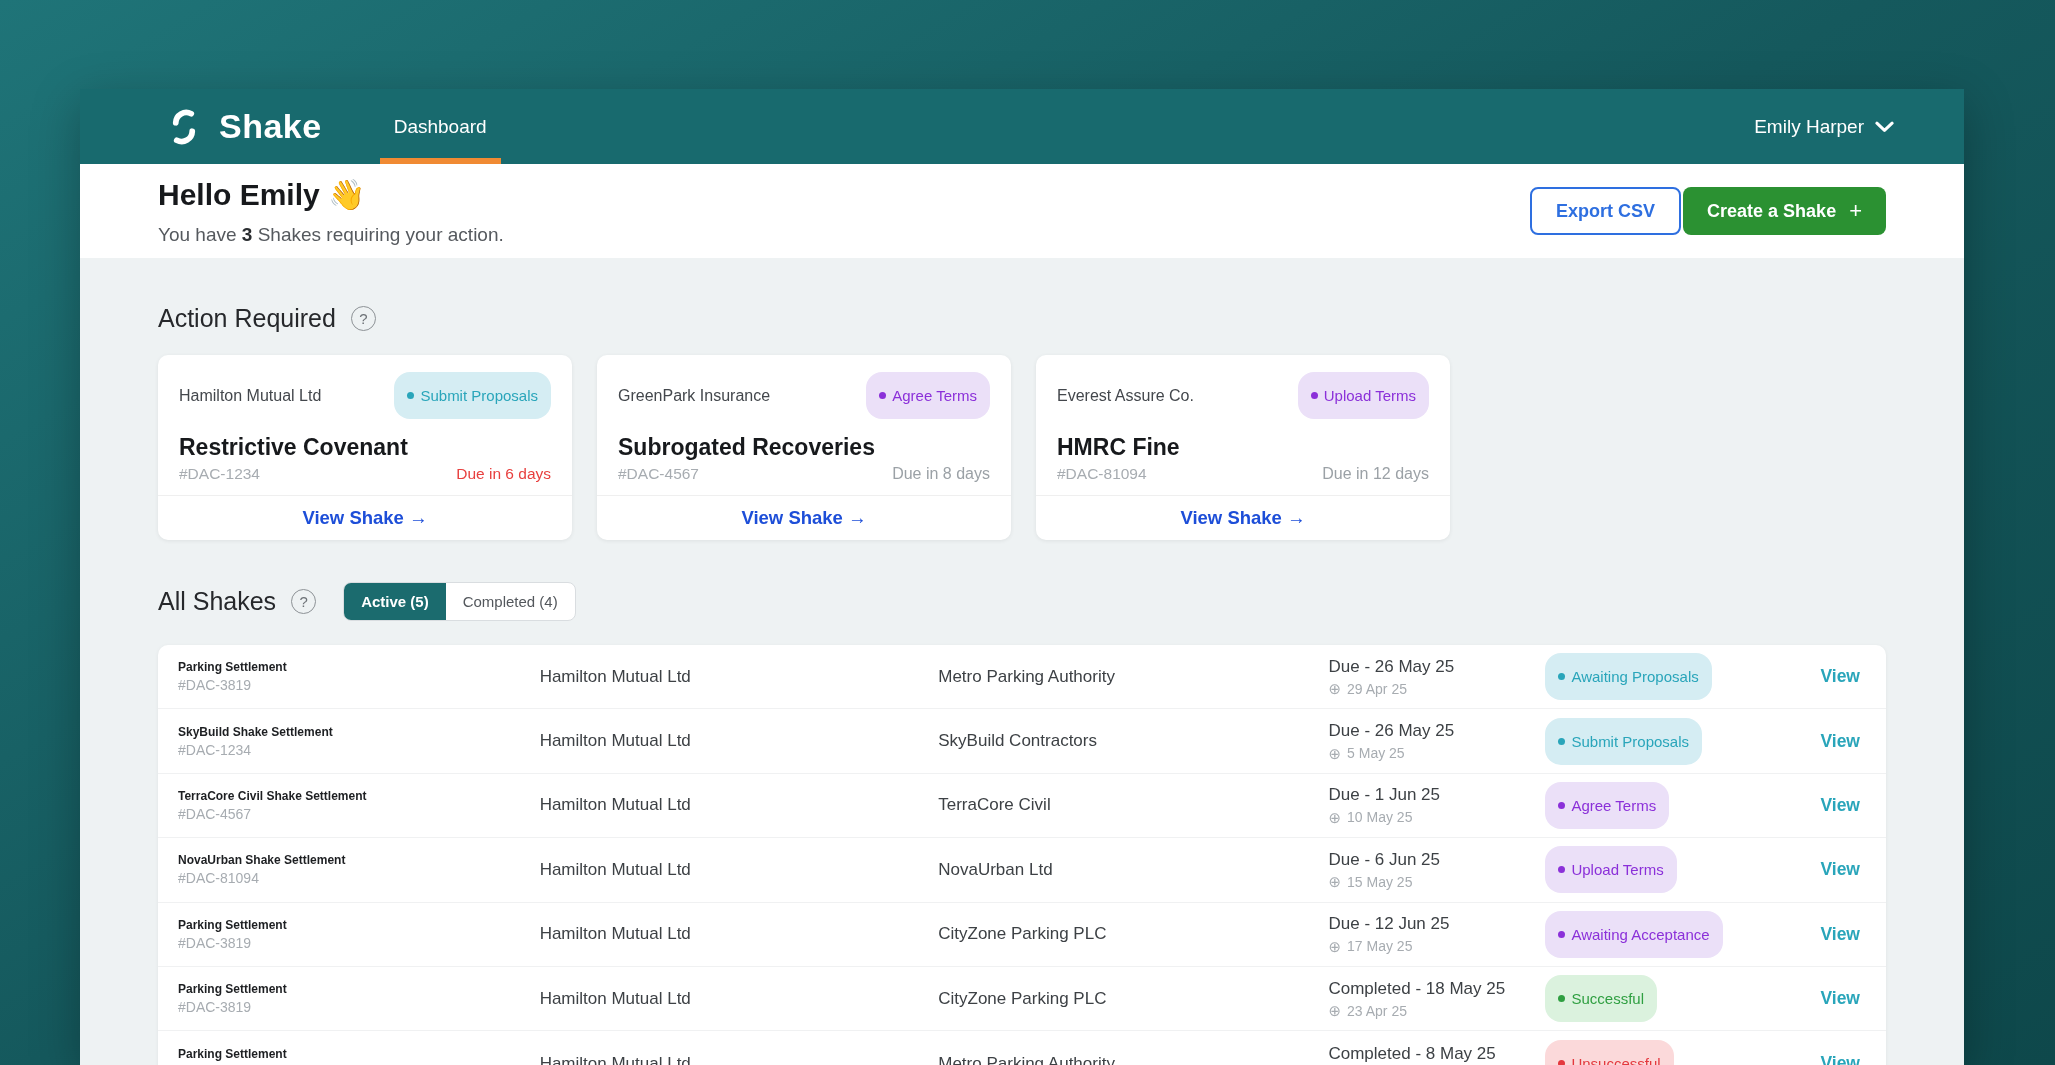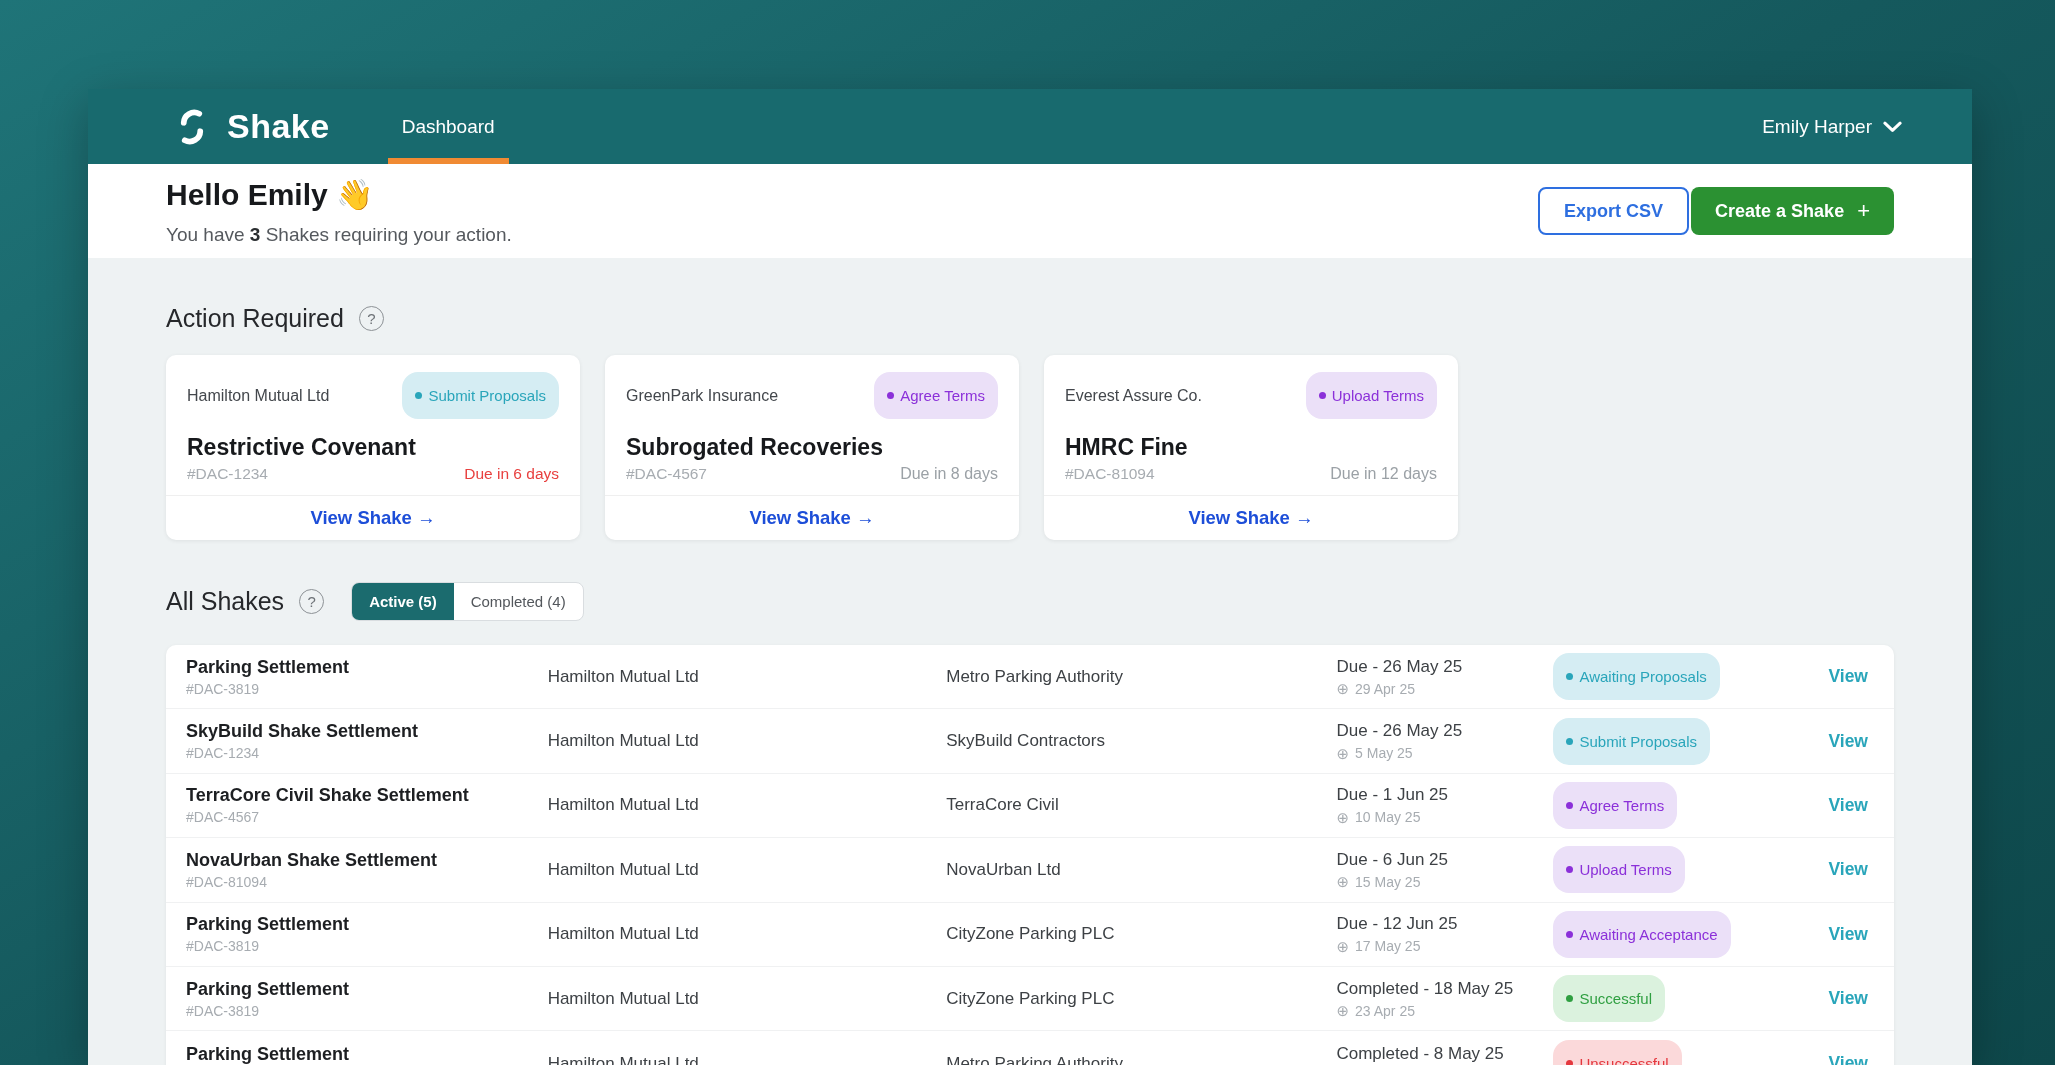--- a/index.html
+++ b/index.html
@@ -1,19 +1,19 @@
 <!DOCTYPE html>
 <html><head>
 <meta charset="utf-8">
 <style>
   * { margin:0; padding:0; box-sizing:border-box; }
   body { font-family:"Liberation Sans","DejaVu Sans",sans-serif; }
   .page { position:relative; width:2055px; height:1065px; overflow:hidden;
           background:linear-gradient(150deg,#1f7478 0%,#15595d 48%,#0e484b 100%); }
-  .window { position:absolute; left:88px; top:89px; width:1884px; height:976px;
+  .window { position:absolute; left:80px; top:89px; width:1884px; height:976px;
             background:#eef2f3; box-shadow:0 14px 46px rgba(0,0,0,.28); overflow:hidden; }
 
   
   .appbar { height:75px; background:#186a6e; display:flex; align-items:center; padding:0 70px 0 84px; }
   .brand { display:flex; align-items:center; gap:15px; color:#fff; font-size:34px; font-weight:bold; letter-spacing:.5px; }
   .brand svg { display:block; }
   .nav { margin-left:58px; height:75px; display:flex;text-align:center; }
   .nav-item { display:flex; align-items:center; padding:6px 14px 0; color:#fff; font-size:19px;
               border-bottom:6px solid #f08a33; cursor:pointer; }
   .spacer { flex:1; }
@@ -62,21 +62,21 @@
   .all-head { margin-top:42px; display:flex; align-items:center; gap:15px; }
   .tabs { margin-left:12px; display:flex; border:1px solid #d9dde0; border-radius:8px; overflow:hidden; background:#fff; }
   .tab { padding:10px 17px; font-size:15px; color:#53575c; cursor:pointer; white-space:nowrap; }
   .tab.active { background:#1b6b6e; color:#fff; font-weight:bold; }
 
   
   .table { margin-top:24px; background:#fff; border-radius:10px; box-shadow:0 1px 4px rgba(0,0,0,.06); overflow:hidden; }
   .row { display:grid; grid-template-columns:21.5% 23.7% 23.2% 12.9% 13.7% 1fr; align-items:center;
          height:64.4px; padding:0 26px 0 20px; border-bottom:1px solid #f0f1f2; }
   .row:last-child { border-bottom:none; }
-  .row-title { font-size:18px; font-weight:bold; color:#1d1f22; }
+  .row-title { font-size:12px; font-weight:bold; color:#1d1f22; }
   .row-id { font-size:14px; color:#a7acb1; margin-top:3px; }
   .cell { font-size:17px; color:#3d4145; }
   .due-main { font-size:17px; color:#3d4145; }
   .due-sub { font-size:14px; color:#a7acb1; margin-top:4px; display:flex; align-items:center; gap:6px; }
   .due-sub .oplus { font-size:15px; line-height:1; }
   .view-link { justify-self:end; color:#29a5ba; font-weight:bold; font-size:17.5px; cursor:pointer; }
 </style>
 </head>
 <body>
 

